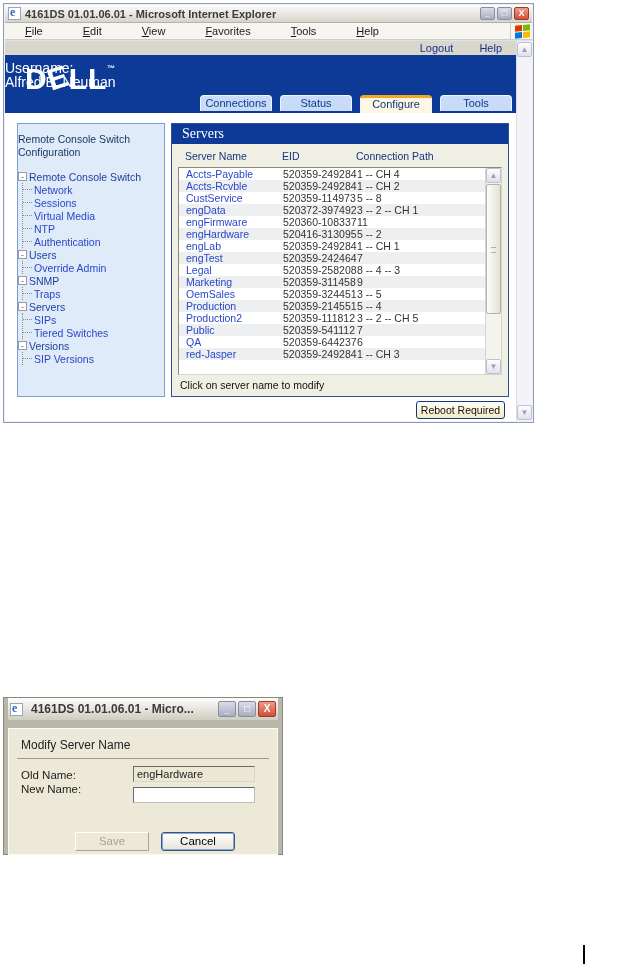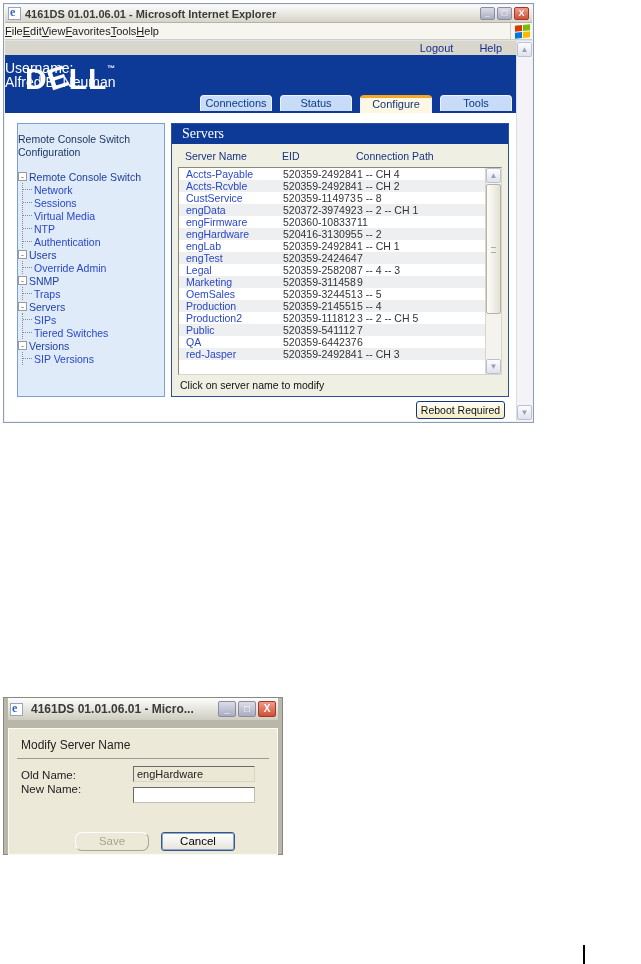--- a/index.html
+++ b/index.html
@@ -19,21 +19,21 @@
   .mw-title { font:bold 11px "Liberation Sans",sans-serif; color:#3c3c3c; white-space:nowrap;
     overflow:hidden; flex:1; }
   .winbtns { display:flex; gap:2px; }
   .winbtn { width:15px; height:13px; border-radius:2px; border:1px solid #8a8ca0;
     background:linear-gradient(#dcdde8,#a9abc0); color:#fff; font:bold 9px "Liberation Sans",sans-serif;
     display:flex; align-items:center; justify-content:center; line-height:1; }
   .winbtn.close { background:linear-gradient(#f09a88,#d05038); border-color:#a03828; }
   .mw-menubar { position:absolute; left:1px; top:19px; right:1px; height:17px;
     background:#f6f5f0; border-bottom:1px solid #cfcdc2; display:flex; align-items:center;
     font-size:11px; color:#1a1a1a; }
-  .menu-item { padding:0 0; }
+  .menu-item { padding:0 20px; }
   .flag-box { margin-left:auto; width:22px; height:17px; border-left:1px solid #cfcdc2;
     display:flex; align-items:center; justify-content:center; }
   .winflag { width:14px; height:12px; display:grid; grid-template-columns:7px 7px; grid-template-rows:6px 6px;
     transform:skewY(-6deg); gap:1px; }
   .winflag i { display:block; }
   .winflag i:nth-child(1){background:#d83b01;} .winflag i:nth-child(2){background:#7cbb00;}
   .winflag i:nth-child(3){background:#0078d7;} .winflag i:nth-child(4){background:#ffb900;}
 
   .mw-client { position:absolute; left:1px; top:37px; right:1px; bottom:1px; background:#fff; }
   
@@ -117,21 +117,21 @@
   .dlg-sep { position:absolute; left:8px; right:8px; top:29px; border-top:1px solid #9c9a8e; }
   .dlg-label { position:absolute; left:12px; font-size:11.5px; color:#222; }
   .lbl-old { top:40px; } .lbl-new { top:54px; }
   .fld { position:absolute; left:124px; width:122px; height:16px; font-size:11px; padding:1px 3px;
     font-family:"Liberation Sans",sans-serif; }
   .fld-old { top:37px; background:#ebe8d6; border:1px solid #6b6b6b; border-right-color:#d8d6c8;
     border-bottom-color:#d8d6c8; color:#222; }
   .fld-new { top:58px; background:#fff; border:1px solid #686868; border-right-color:#c0beb0;
     border-bottom-color:#c0beb0; }
   .dlg-btn { position:absolute; top:103px; width:74px; height:19px; font-size:11.5px; text-align:center;
-    line-height:17px;border-radius:7px; }
+    line-height:17px; }
   .btn-save { left:66px; background:#ece9d8; border:1px solid #fff; border-right-color:#a8a593;
     border-bottom-color:#a8a593; color:#a7a492; }
   .btn-cancel { left:152px; background:linear-gradient(#ffffff,#e6e4da); border:1px solid #35568c;
     border-radius:3px; box-shadow:0 0 0 1px #8fa8c8 inset; color:#000; }
 
   .footer-mark { position:absolute; left:583px; top:945px; width:2px; height:19px; background:#000; }
 </style>
 </head>
 <body>
 
@@ -319,21 +319,21 @@
                   <span class="cell-path">1 -- CH 1</span>
                 </div>
                 <div class="trow">
                   <span class="cell-name">engTest</span>
                   <span class="cell-eid">520359-242464</span>
                   <span class="cell-path">7</span>
                 </div>
                 <div class="trow">
                   <span class="cell-name">Legal</span>
                   <span class="cell-eid">520359-258208</span>
-                  <span class="cell-path">7 -- 4 -- 3</span>
+                  <span class="cell-path">8 -- 4 -- 3</span>
                 </div>
                 <div class="trow">
                   <span class="cell-name">Marketing</span>
                   <span class="cell-eid">520359-311458</span>
                   <span class="cell-path">9</span>
                 </div>
                 <div class="trow">
                   <span class="cell-name">OemSales</span>
                   <span class="cell-eid">520359-324451</span>
                   <span class="cell-path">3 -- 5</span>

